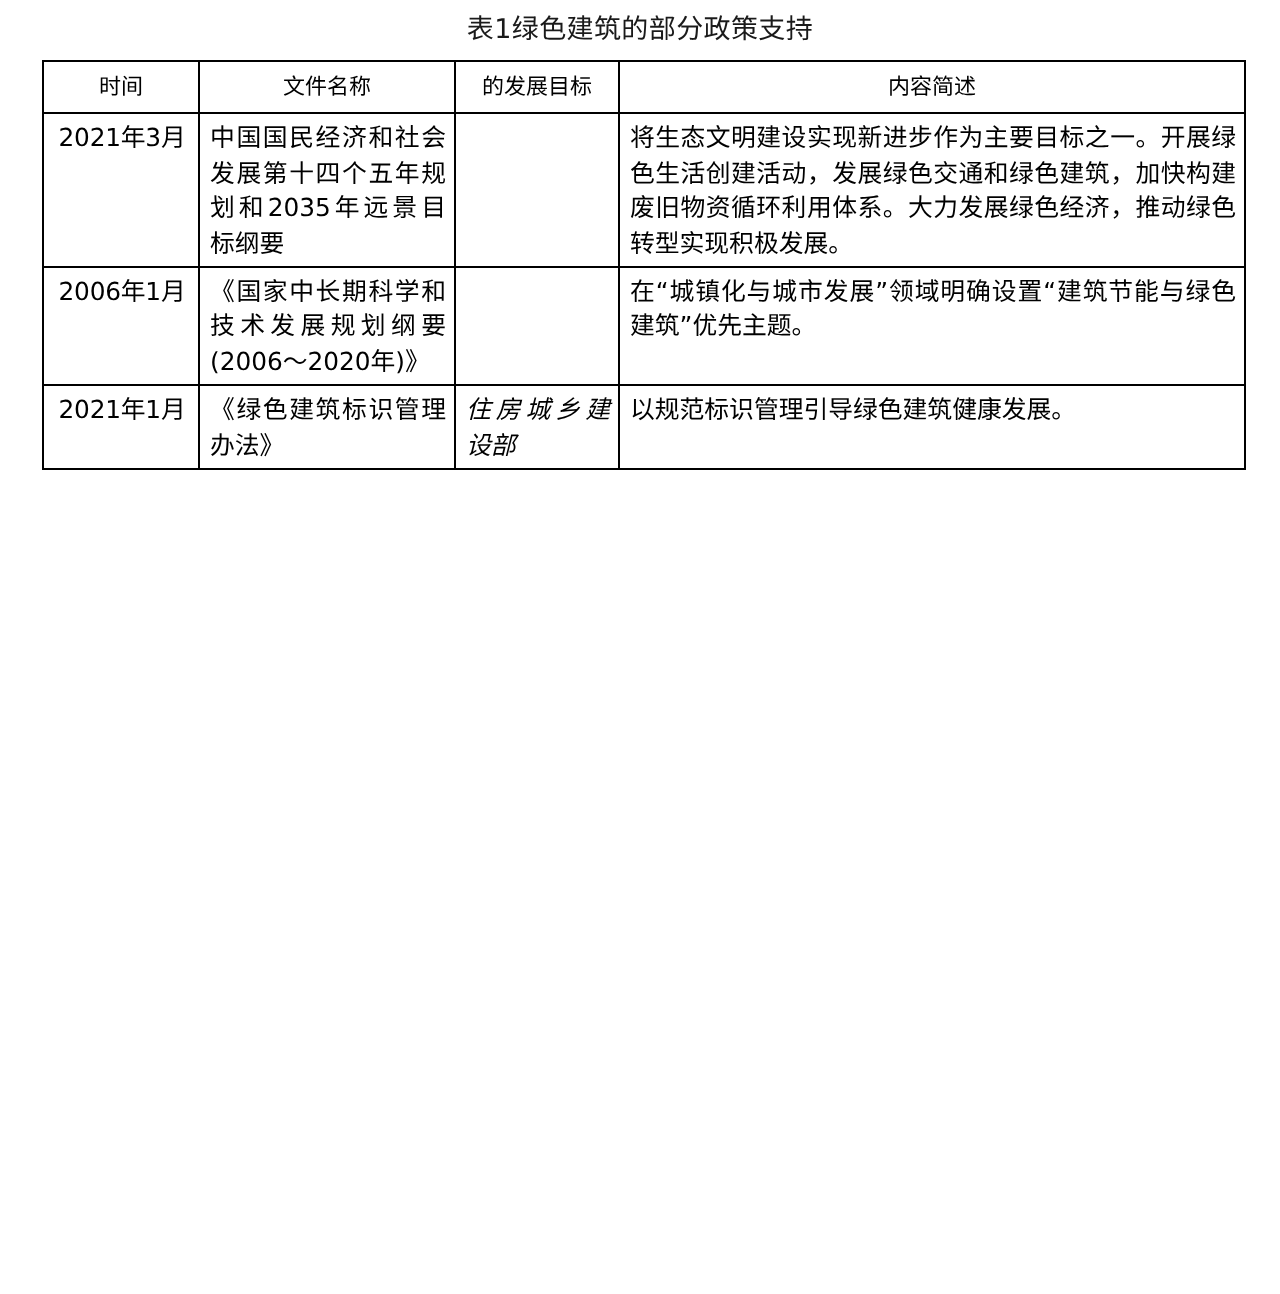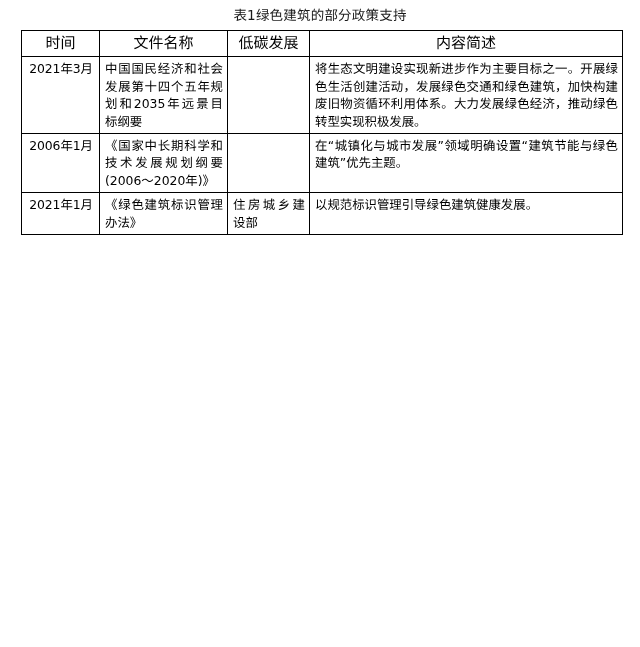--- a/index.html
+++ b/index.html
@@ -44,21 +44,21 @@
     padding: 3px 4px 3px 5px;
     font-size: 12.4px;
     line-height: 17.4px;
     font-weight: normal;
     color: #000000;
   }
   .policy-table thead th {
     text-align: center;
     vertical-align: middle;
     padding: 4px 3px;
-    font-size: 15px;
+    font-size: 11px;
   }
   col.c-time   { width: 78px; }
   col.c-doc    { width: 128px; }
   col.c-org    { width: 82px; }
   col.c-desc   { width: 313px; }
 
   .cell-time {
     text-align: center;
     white-space: nowrap;
     letter-spacing: -0.1px;
@@ -68,20 +68,21 @@
     text-align: justify;
     text-align-last: left;
     text-justify: inter-ideograph;
     letter-spacing: 0px;
   }
   .cell-org {
     text-align: justify;
     text-align-last: left;
     text-justify: inter-ideograph;
     letter-spacing: 0px;
+    font-style: italic;
   }
   .cell-desc {
     text-align: justify;
     text-align-last: left;
     text-justify: inter-ideograph;
   }
   .r-head th:nth-child(3) { line-height: 17px; }
 </style>
 </head>
 <body>
@@ -94,21 +95,21 @@
     <colgroup>
       <col class="c-time">
       <col class="c-doc">
       <col class="c-org">
       <col class="c-desc">
     </colgroup>
     <thead>
       <tr class="r-head">
         <th>时间</th>
         <th>文件名称</th>
-        <th>低碳发展</th>
+        <th>的发展目标</th>
         <th>内容简述</th>
       </tr>
     </thead>
     <tbody>
       <tr>
         <td class="cell-time">2021年3月</td>
         <td class="cell-doc">中国国民经济和社会发展第十四个五年规划和2035年远景目标纲要</td>
         <td class="cell-org"></td>
         <td class="cell-desc">将生态文明建设实现新进步作为主要目标之一。开展绿色生活创建活动，发展绿色交通和绿色建筑，加快构建废旧物资循环利用体系。大力发展绿色经济，推动绿色转型实现积极发展。</td>
       </tr>

